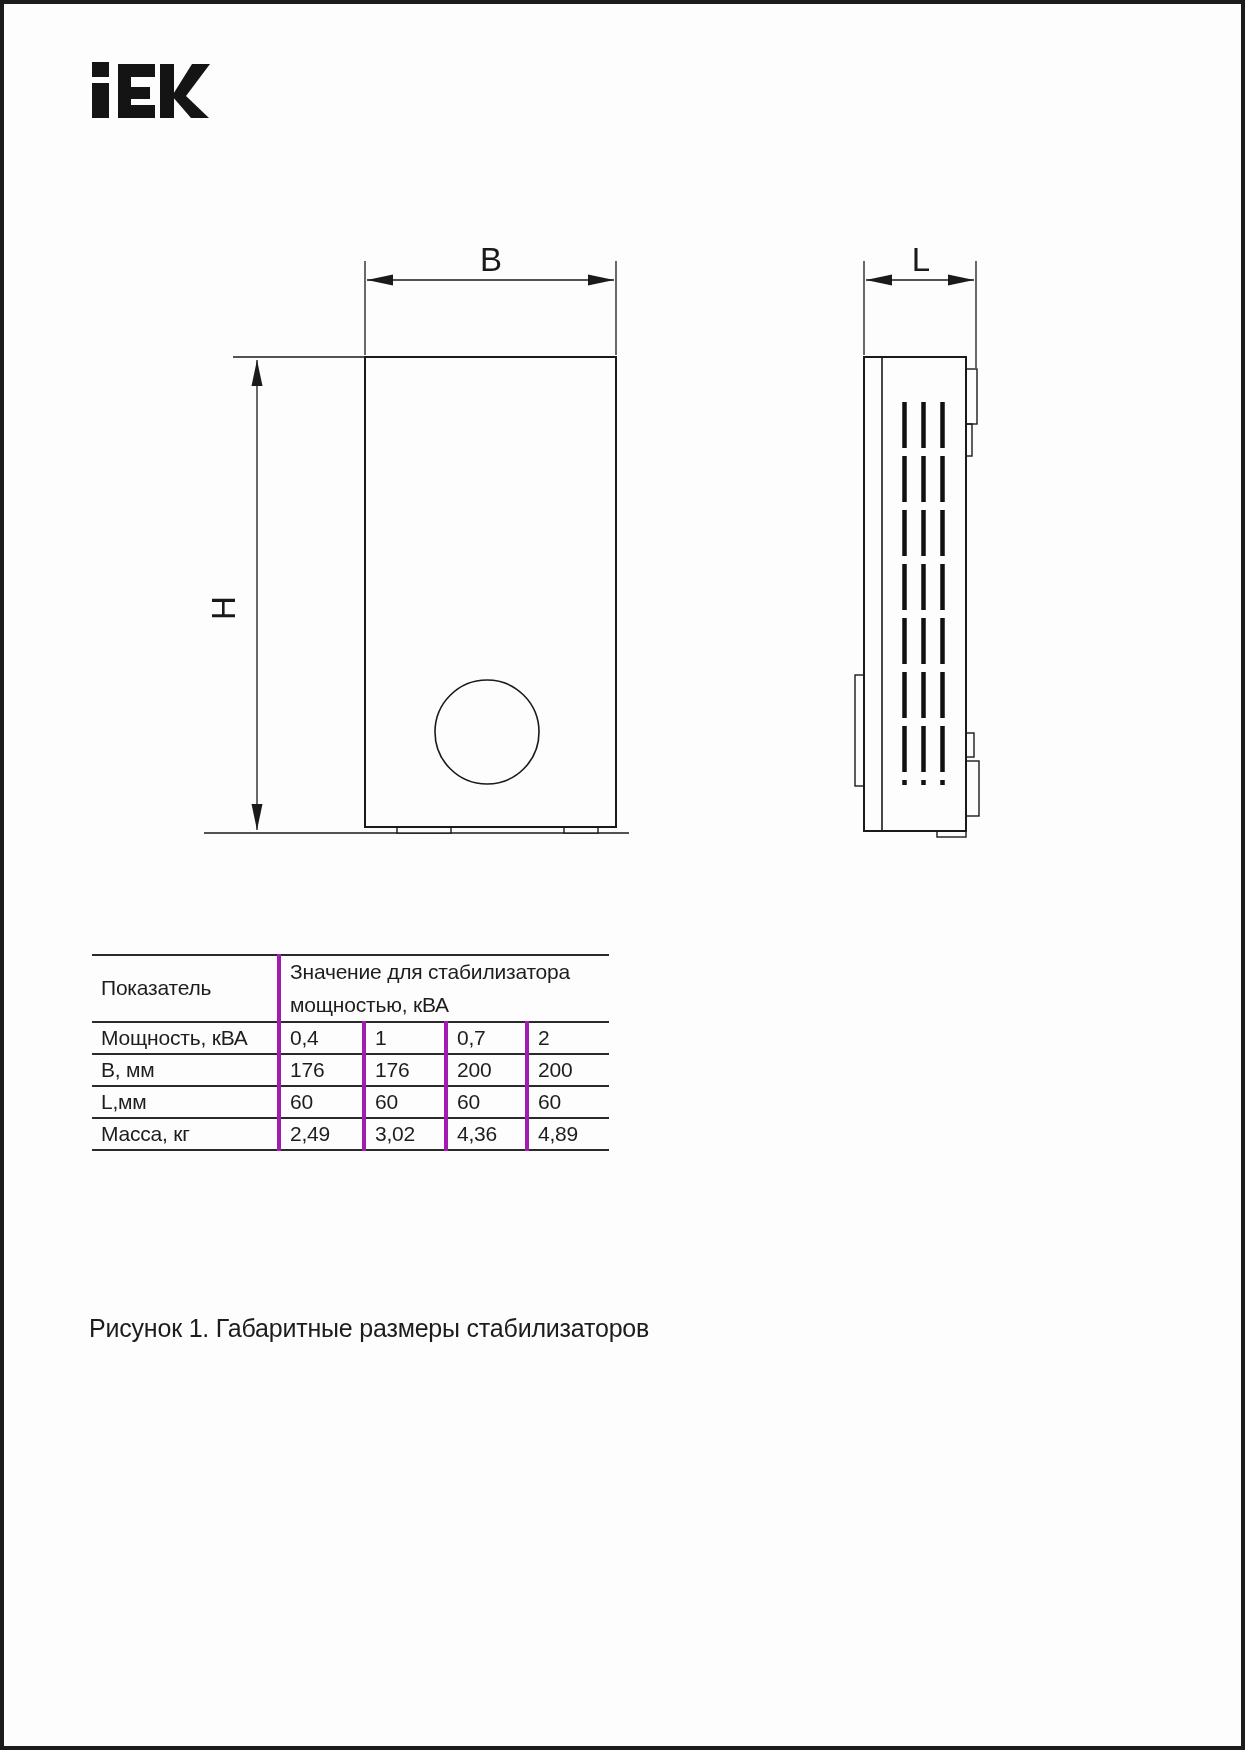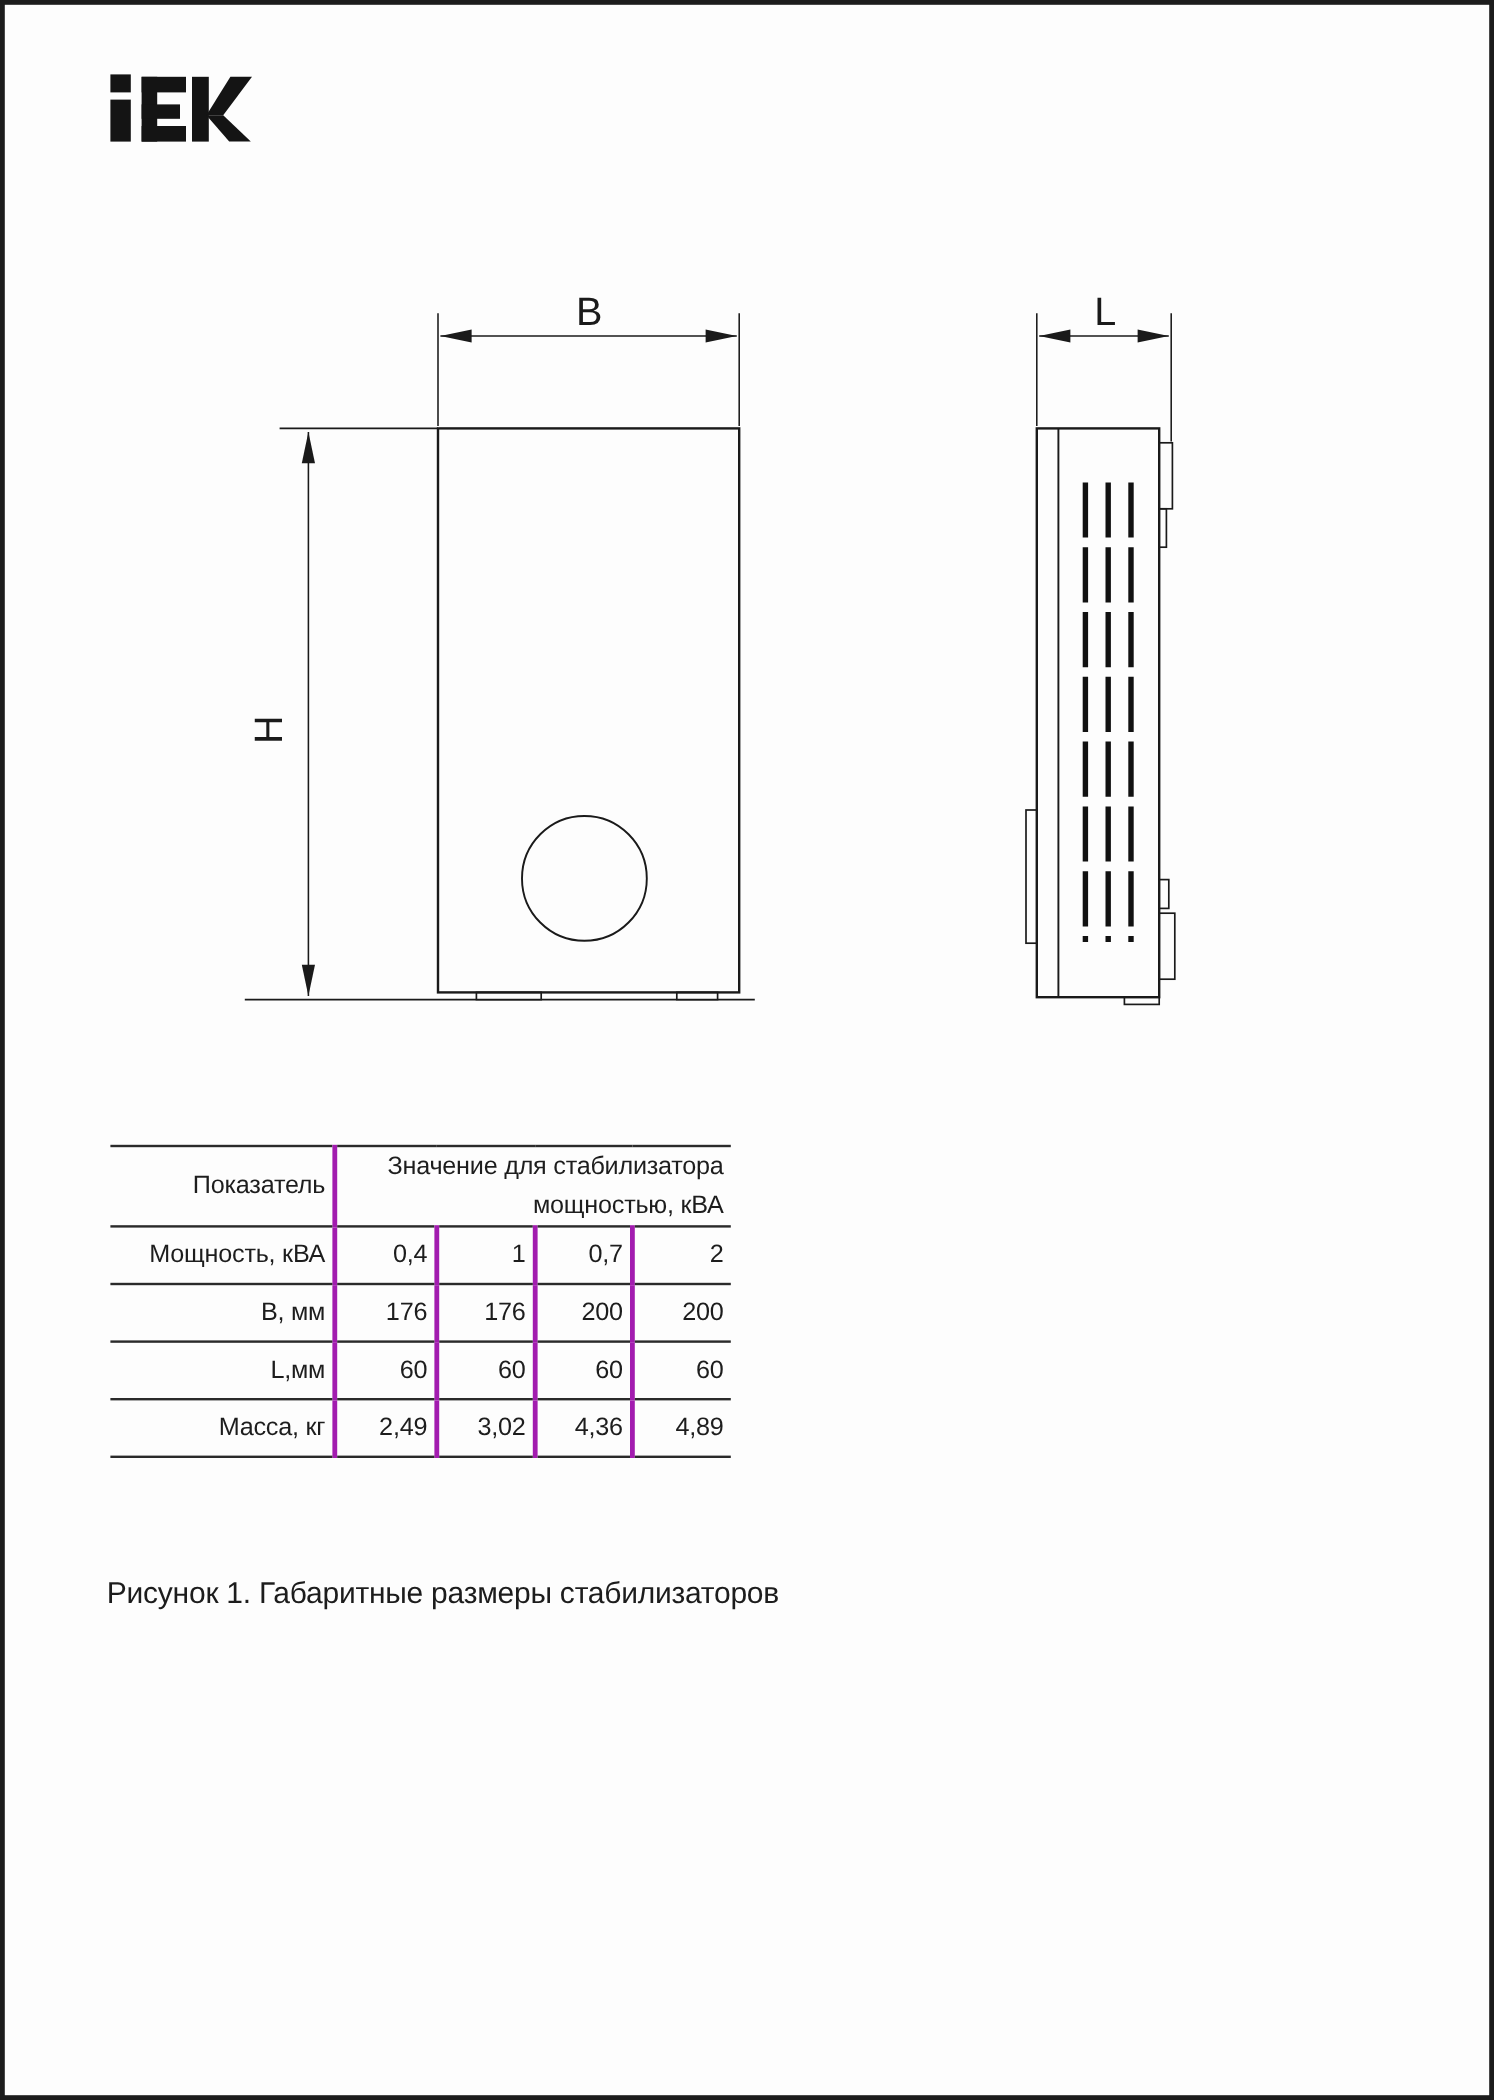--- a/index.html
+++ b/index.html
@@ -39,25 +39,25 @@
     font-size: 21px;
     color: #1d1d1d;
   }
   #spec-table td {
     padding: 0 6px 0 9px;
     vertical-align: middle;
     border-top: 2px solid #2a2a2a;
     overflow: hidden;
     letter-spacing: -0.2px;
   }
-  #spec-table tr.data-row { height: 48px; }
+  #spec-table tr.data-row { height: 32px; }
   #spec-table tr.header-row { height: 66px; }
   #spec-table tr.header-row td { vertical-align: middle; line-height: 1.55; }
   #spec-table td + td { border-left: 4px solid #a21caf; }
-  #spec-table { border-bottom: 2px solid #2a2a2a; text-align: right; }
+  #spec-table { border-bottom: 2px solid #2a2a2a; }
   #figure-caption {
     position: absolute;
     left: 85px;
     top: 1310px;
     font-size: 25px;
     letter-spacing: -0.2px;
     color: #1c1c1c;
     white-space: nowrap;
     text-align: center;
   }

